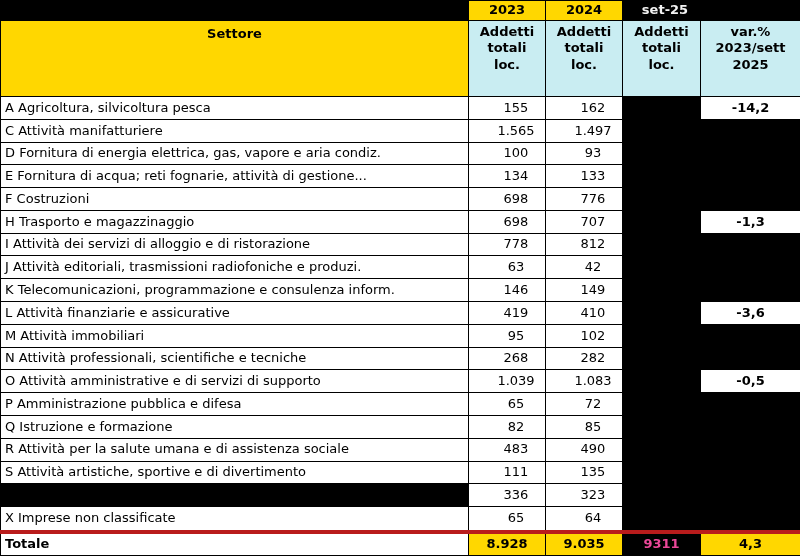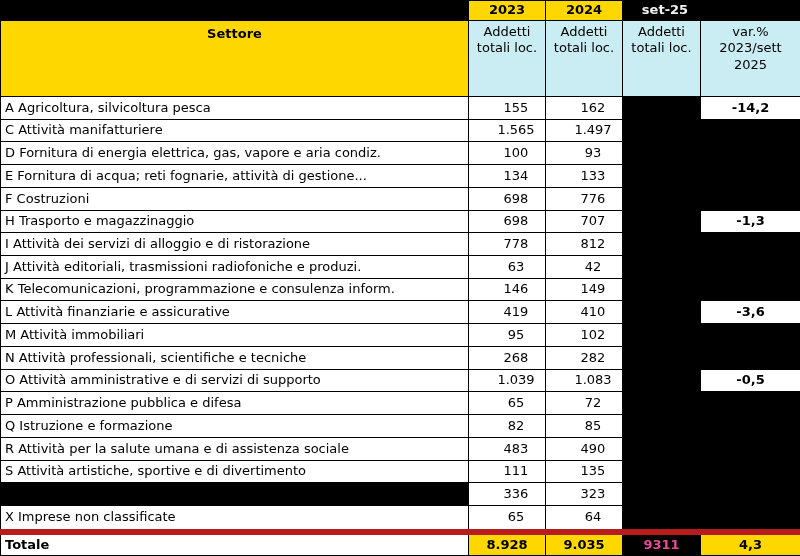--- a/index.html
+++ b/index.html
@@ -21,29 +21,29 @@
     vertical-align: middle;
   }
   .black-cell { background: #000; border-color: #000; }
   .year-cell  { background: #FFD700; font-weight: bold; text-align: center; }
   .set25-top  { background: #000; border-color: #000; color: #f2f2f2; font-weight: bold; text-align: center; padding-left: 11px; }
   .settore-head {
     background: #FFD700; font-weight: bold;
     vertical-align: top; padding-top: 5px; text-align: center;
   }
   .col-head {
-    background: #C9EDF2; font-weight: normal; text-align: center;
+    background: #C9EDF2; font-weight: bold; text-align: center;
     vertical-align: top; padding-top: 3px; white-space: normal;
   }
   .sec { text-align: left; }
   .num { text-align: center; padding-left: 22px; }
   .hid { background: #000; }
   .neg { color: #000000; font-weight: bold; text-align: center; }
   .redacted { background: #000; }
-  .total-row td { border-top: 6px solid #b91c1c; }
+  .total-row td { border-top: 4px solid #b91c1c; }
   .total-label { font-weight: bold; background: #fff; }
   .total-num   { background: #FFD700; font-weight: bold; text-align: center; }
   .total-set25 { background: #000; color: #ec4899; font-weight: bold; text-align: center; }
 </style>
 </head>
 <body>
 
 <table>
   <colgroup>
     <col style="width:468px">

